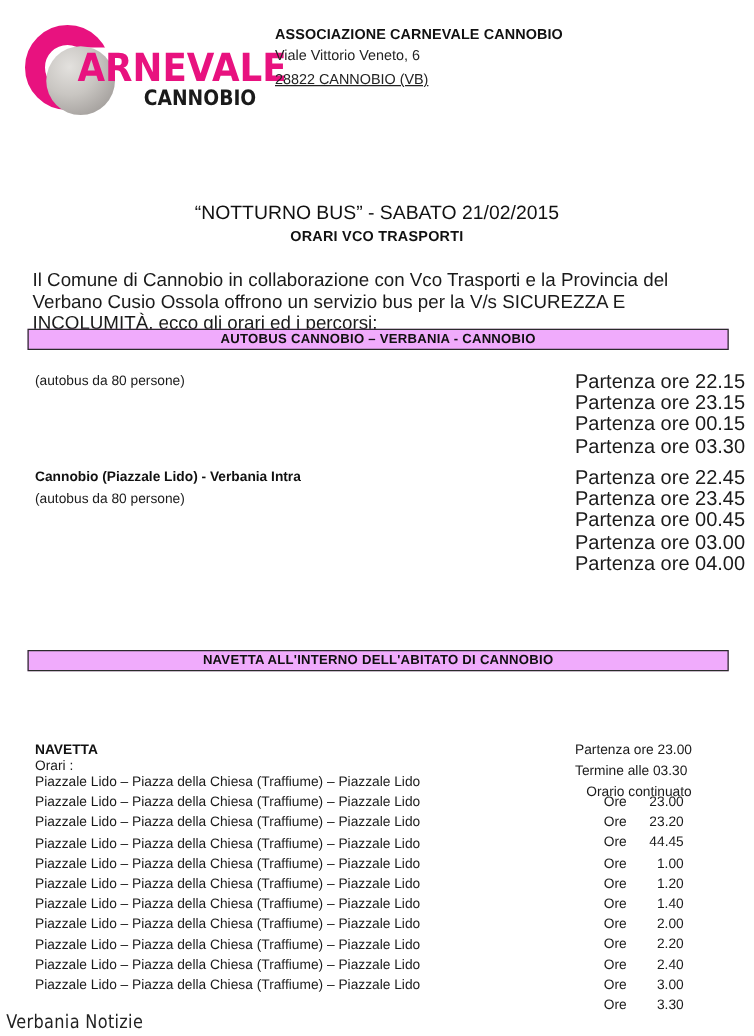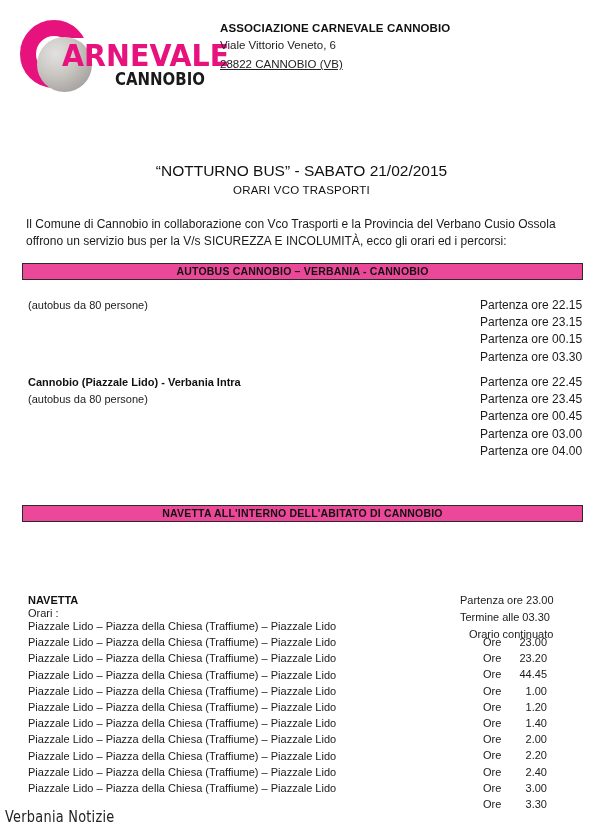--- a/index.html
+++ b/index.html
@@ -128,75 +128,75 @@
     font-size: 15.5px;
     font-weight: normal;
     color: #111111;
   }
   .doc-subtitle {
     position: absolute;
     left: 0; top: 184px;
     width: 603px;
     text-align: center;
     font-size: 11.5px;
-    font-weight: normal;
+    font-weight: bold;
     color: #111111;
     letter-spacing: 0.2px;
   }
 
   .intro {
     position: absolute;
     left: 26px;
     top: 216px;
     width: 556px;
-    font-size: 12px;
+    font-size: 15px;
     line-height: 17px;
     color: #1a1a1a;
   }
 
   
   .section-bar {
     position: absolute;
     left: 22px;
     width: 561px;
     height: 17px;
-    background: #ec4899;
+    background: #f0abfc;
     border: 1px solid #2b2b2b;
     box-sizing: border-box;
     text-align: center;
     font-size: 10.5px;
     font-weight: bold;
     line-height: 15px;
     color: #101010;
     letter-spacing: 0.2px;
   }
   #bar-autobus { top: 263px; }
-  #bar-navetta { top: 505px; }
+  #bar-navetta { top: 520px; }
 
   
   .route-block { position: absolute; left: 28px; width: 560px; }
   #route-1 { top: 297px; }
   #route-2 { top: 374px; }
 
   .route-title {
     font-size: 11px;
     font-weight: bold;
     color: #111111;
     line-height: 17px;
   }
   .route-sub {
     font-size: 11px;
     color: #1a1a1a;
     line-height: 17px;
   }
   .route-times {
     position: absolute;
-    left: 452px;
+    left: 432px;
     top: 0;
-    font-size: 12px;
+    font-size: 16px;
     color: #1a1a1a;
     line-height: 17.2px;
     white-space: nowrap;
   }
 
   
   #navetta-block {
     position: absolute;
     left: 28px;
     top: 572px;

